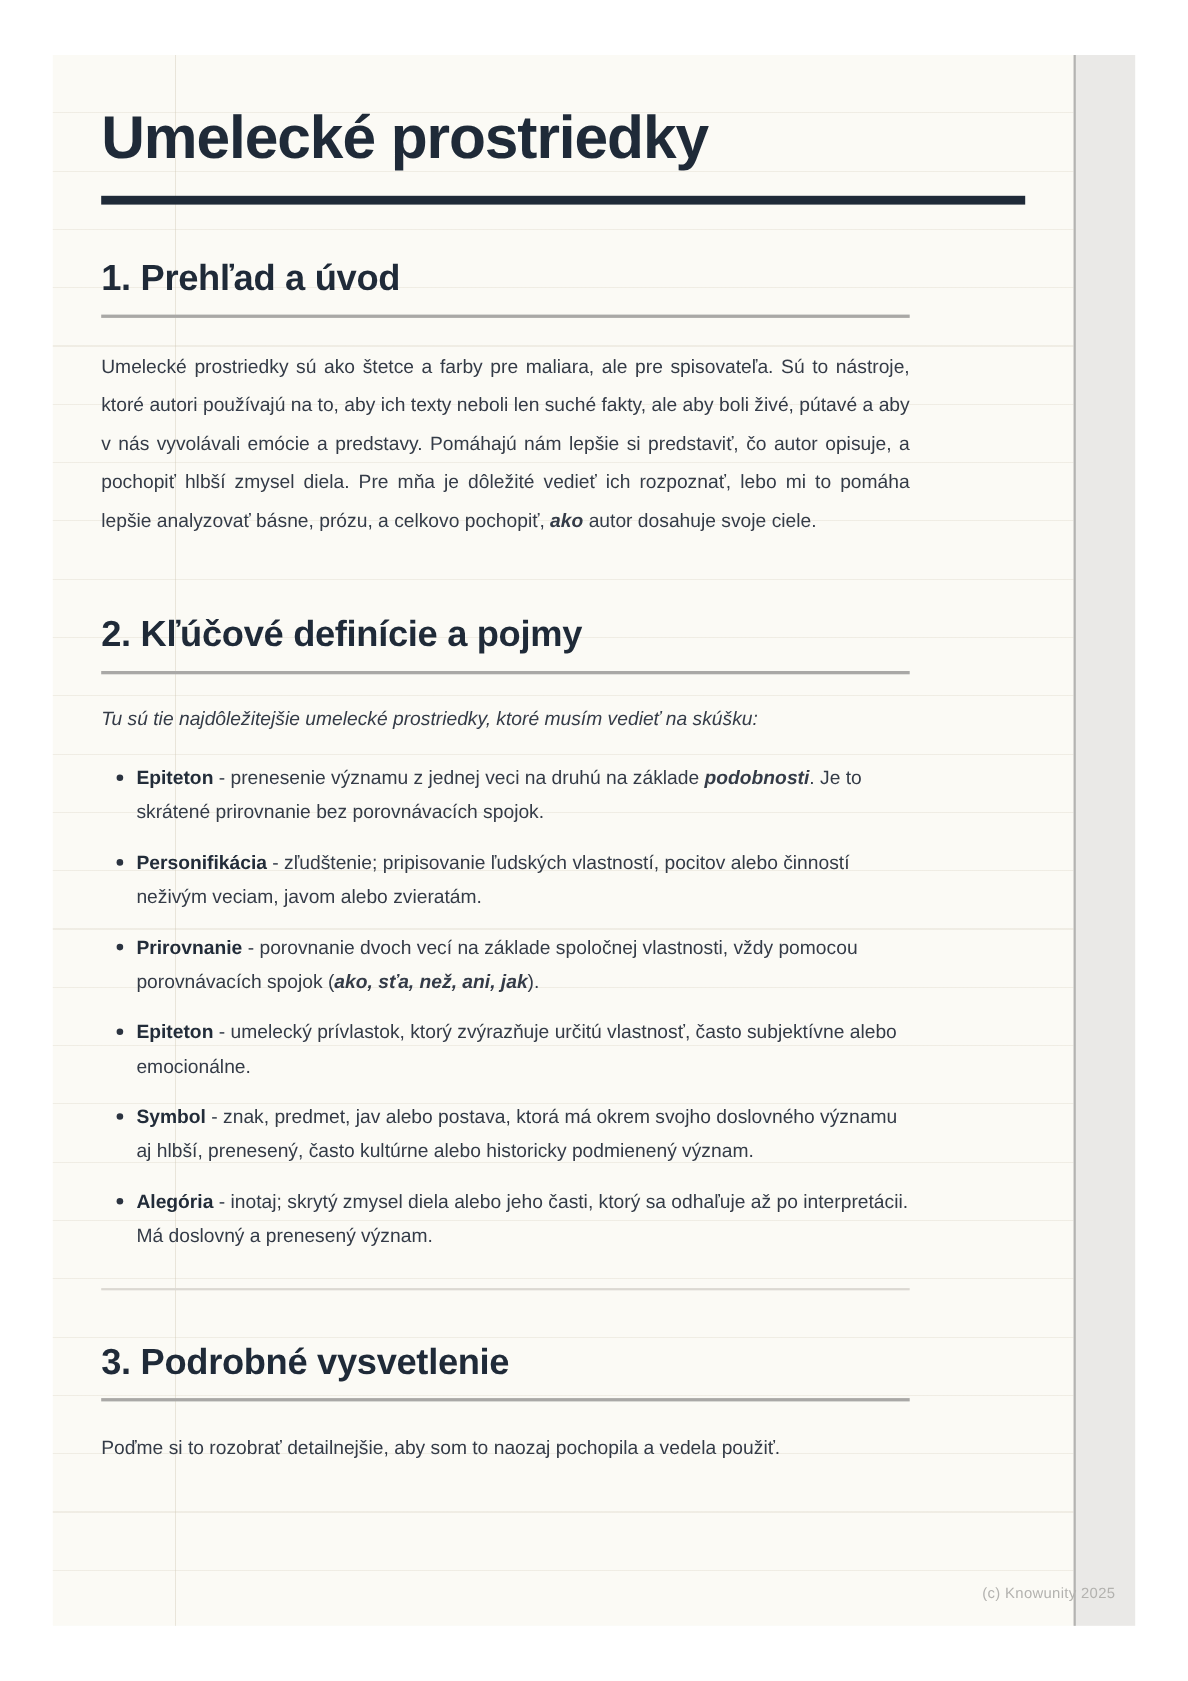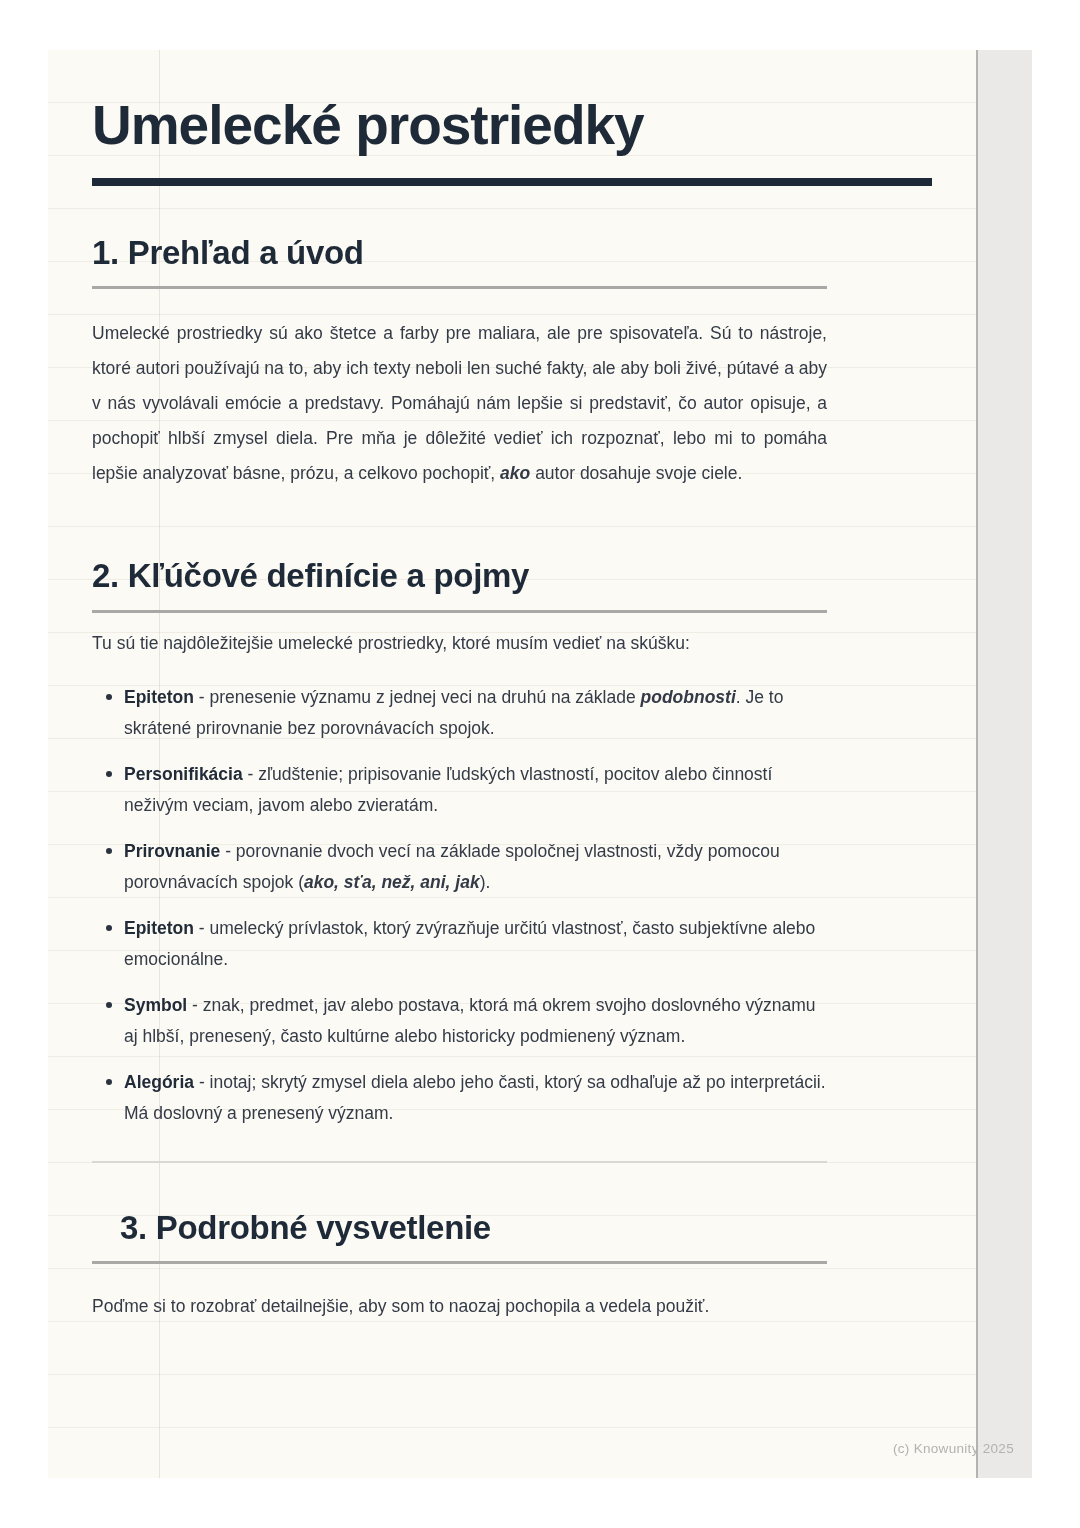--- a/index.html
+++ b/index.html
@@ -38,33 +38,33 @@
   }
   .title-rule{
     margin-top:20px;height:8px;background:#1f2a38;width:100%;
   }
   h2{
     margin:0;font-size:33px;line-height:1.25;font-weight:800;
     letter-spacing:-0.3px;color:#1f2a38;
   }
   .h2-1{margin-top:46px;}
   .h2-2{margin-top:64px;}
-  .h2-3{margin-top:44px;margin-left:28px;}
+  .h2-3{margin-top:44px;}
   .h-rule{
     margin-top:13px;height:3px;background:#a9a8a6;width:735px;
   }
   .text-col{width:735px;}
   p{
     margin:0;color:#343b47;font-size:17.5px;
   }
   .para-main{
     margin-top:27px;line-height:35px;text-align:justify;
   }
   .para-intro{
-    margin-top:15px;line-height:31px;
+    margin-top:25px;line-height:31px;font-style:italic;
   }
   .para-last{
     margin-top:27px;line-height:31px;
   }
   ul.defs{
     list-style:none;margin:23px 0 0 0;padding:0;width:735px;
   }
   ul.defs li{
     position:relative;padding-left:32px;margin:0 0 15px 0;
     color:#343b47;font-size:17.5px;line-height:31px;

